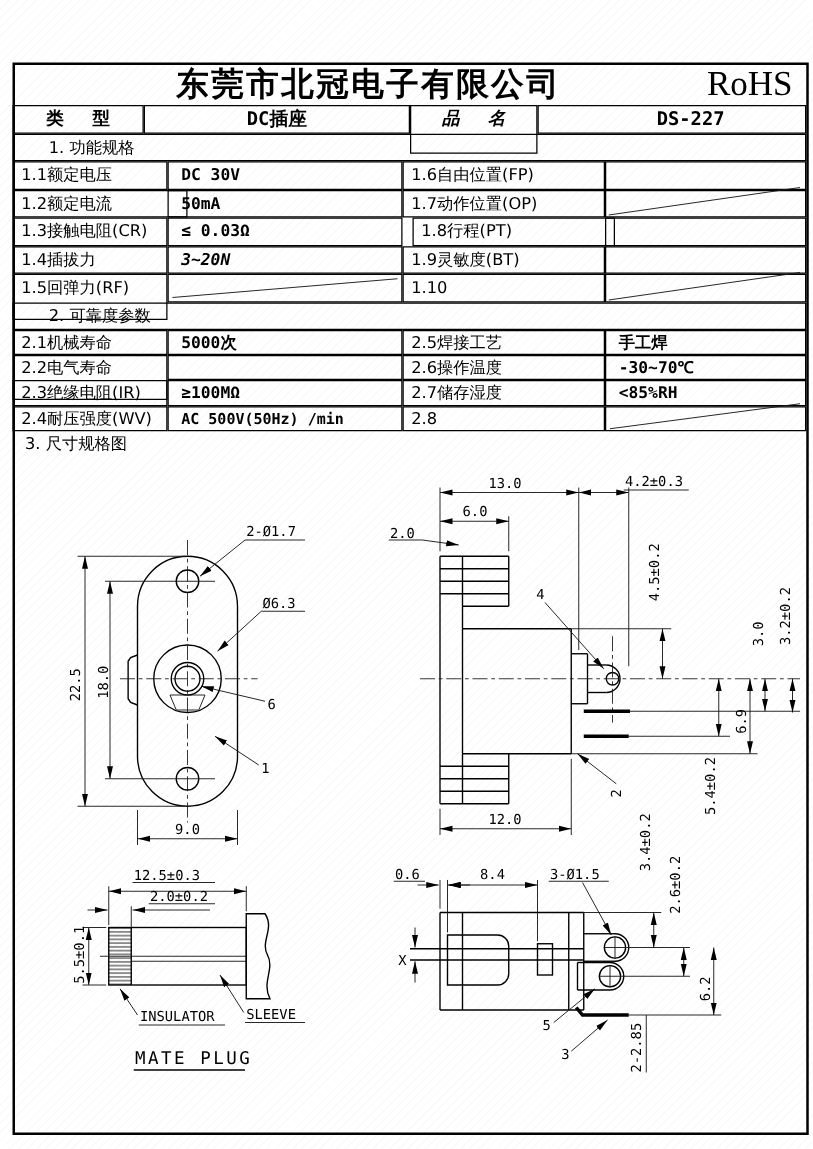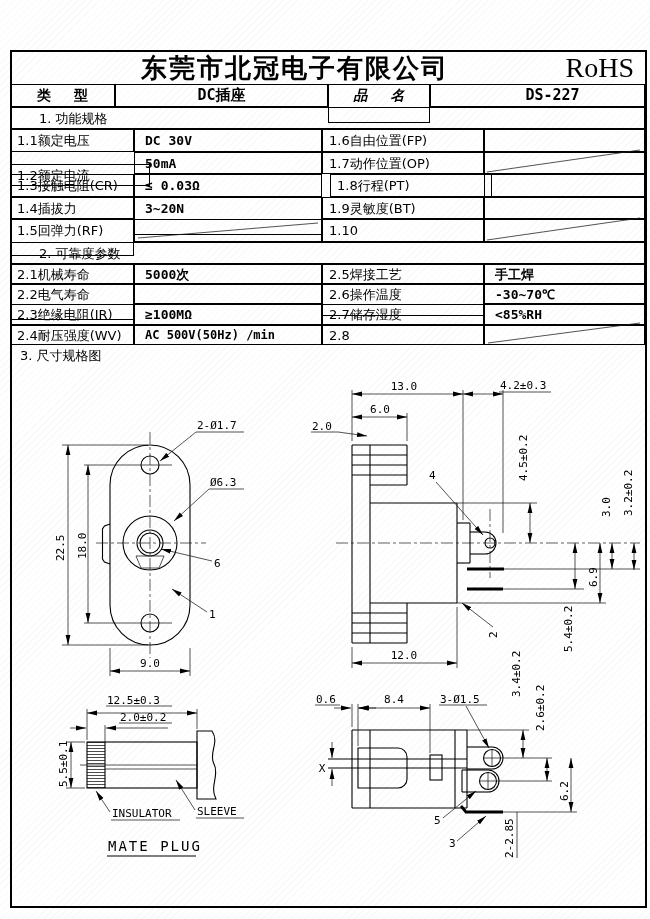--- a/index.html
+++ b/index.html
@@ -45,50 +45,50 @@
 <div class="cell clabel" style="left:328px;top:84px;width:102px;height:39px;line-height:21px;font-style:italic;">品 名</div>
 <div class="cell cvalue" style="left:430px;top:84px;width:215px;height:23px;line-height:21px;padding-left:30px;">DS-227</div>
 
 <div class="cell sectitle" style="left:10px;top:107px;width:635px;height:22px;">1.  功能规格</div>
 
 <div class="cell slabel r1" style="left:10px;top:129px;width:124px;height:23px;">1.1额定电压</div>
 <div class="cell svalue r1" style="left:134px;top:129px;width:188px;height:23px;">DC 30V</div>
 <div class="cell slabel r1" style="left:322px;top:129px;width:162px;height:23px;">1.6自由位置(FP)</div>
 <div class="cell svalue r1" style="left:484px;top:129px;width:161px;height:23px;"></div>
 
-<div class="cell slabel r1" style="left:10px;top:164px;width:140px;height:22px;">1.2额定电流</div>
+<div class="cell slabel r1" style="left:10px;top:152px;width:140px;height:22px;">1.2额定电流</div>
 <div class="cell svalue r1" style="left:134px;top:152px;width:188px;height:22px;">50mA</div>
 <div class="cell slabel r1" style="left:322px;top:152px;width:162px;height:22px;">1.7动作位置(OP)</div>
 <div class="cell svalue r1" style="left:484px;top:152px;width:161px;height:22px;"></div>
 
 <div class="cell slabel r1" style="left:10px;top:174px;width:124px;height:23px;">1.3接触电阻(CR)</div>
 <div class="cell svalue r1" style="left:134px;top:174px;width:188px;height:23px;">≤ 0.03Ω</div>
 <div class="cell slabel r1" style="left:330px;top:174px;width:162px;height:23px;">1.8行程(PT)</div>
 <div class="cell svalue r1" style="left:484px;top:174px;width:161px;height:23px;"></div>
 
 <div class="cell slabel r1" style="left:10px;top:197px;width:124px;height:22px;">1.4插拔力</div>
-<div class="cell svalue r1" style="left:134px;top:197px;width:188px;height:38px;">3~20N</div>
+<div class="cell svalue r1" style="left:134px;top:197px;width:188px;height:22px;font-style:italic;">3~20N</div>
 <div class="cell slabel r1" style="left:322px;top:197px;width:162px;height:22px;">1.9灵敏度(BT)</div>
 <div class="cell svalue r1" style="left:484px;top:197px;width:161px;height:22px;"></div>
 
 <div class="cell slabel r1" style="left:10px;top:219px;width:124px;height:37px;">1.5回弹力(RF)</div>
 <div class="cell svalue r1" style="left:134px;top:219px;width:188px;height:23px;"></div>
 <div class="cell slabel r1" style="left:322px;top:219px;width:162px;height:23px;">1.10</div>
 <div class="cell svalue r1" style="left:484px;top:219px;width:161px;height:23px;"></div>
 
 <div class="cell sectitle" style="left:10px;top:242px;width:635px;height:22px;">2.  可靠度参数</div>
 
 <div class="cell slabel r2" style="left:10px;top:264px;width:124px;height:20px;">2.1机械寿命</div>
 <div class="cell svalue r2" style="left:134px;top:264px;width:188px;height:20px;">5000次</div>
 <div class="cell slabel r2" style="left:322px;top:264px;width:162px;height:20px;">2.5焊接工艺</div>
 <div class="cell svalue r2" style="left:484px;top:264px;width:161px;height:20px;">手工焊</div>
 
 <div class="cell slabel r2" style="left:10px;top:284px;width:124px;height:36px;">2.2电气寿命</div>
 <div class="cell svalue r2" style="left:134px;top:284px;width:188px;height:20px;"></div>
-<div class="cell slabel r2" style="left:322px;top:284px;width:162px;height:32px;">2.6操作温度</div>
+<div class="cell slabel r2" style="left:322px;top:284px;width:162px;height:20px;">2.6操作温度</div>
 <div class="cell svalue r2" style="left:484px;top:284px;width:161px;height:20px;">-30~70℃</div>
 
 <div class="cell slabel r2" style="left:10px;top:304px;width:124px;height:21px;">2.3绝缘电阻(IR)</div>
 <div class="cell svalue r2" style="left:134px;top:304px;width:188px;height:21px;">≥100MΩ</div>
 <div class="cell slabel r2" style="left:322px;top:304px;width:162px;height:21px;">2.7储存湿度</div>
 <div class="cell svalue r2" style="left:484px;top:304px;width:161px;height:21px;">&lt;85%RH</div>
 
 <div class="cell slabel r2" style="left:10px;top:325px;width:124px;height:20px;">2.4耐压强度(WV)</div>
 <div class="cell svalue r2" style="left:134px;top:325px;width:188px;height:20px;font-size:12px;">AC 500V(50Hz) /min</div>
 <div class="cell slabel r2" style="left:322px;top:325px;width:162px;height:20px;">2.8</div>

